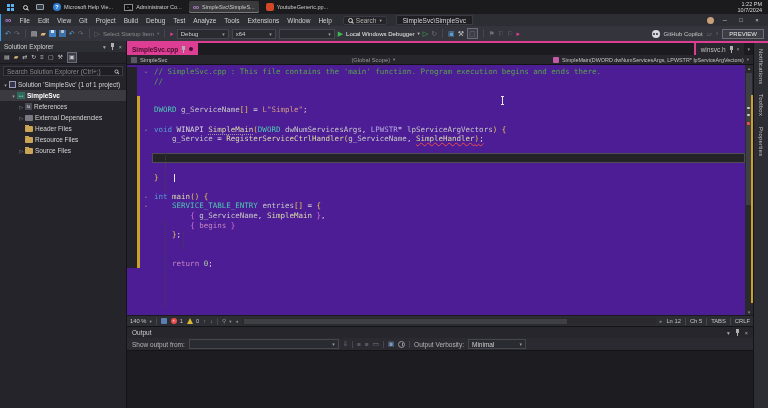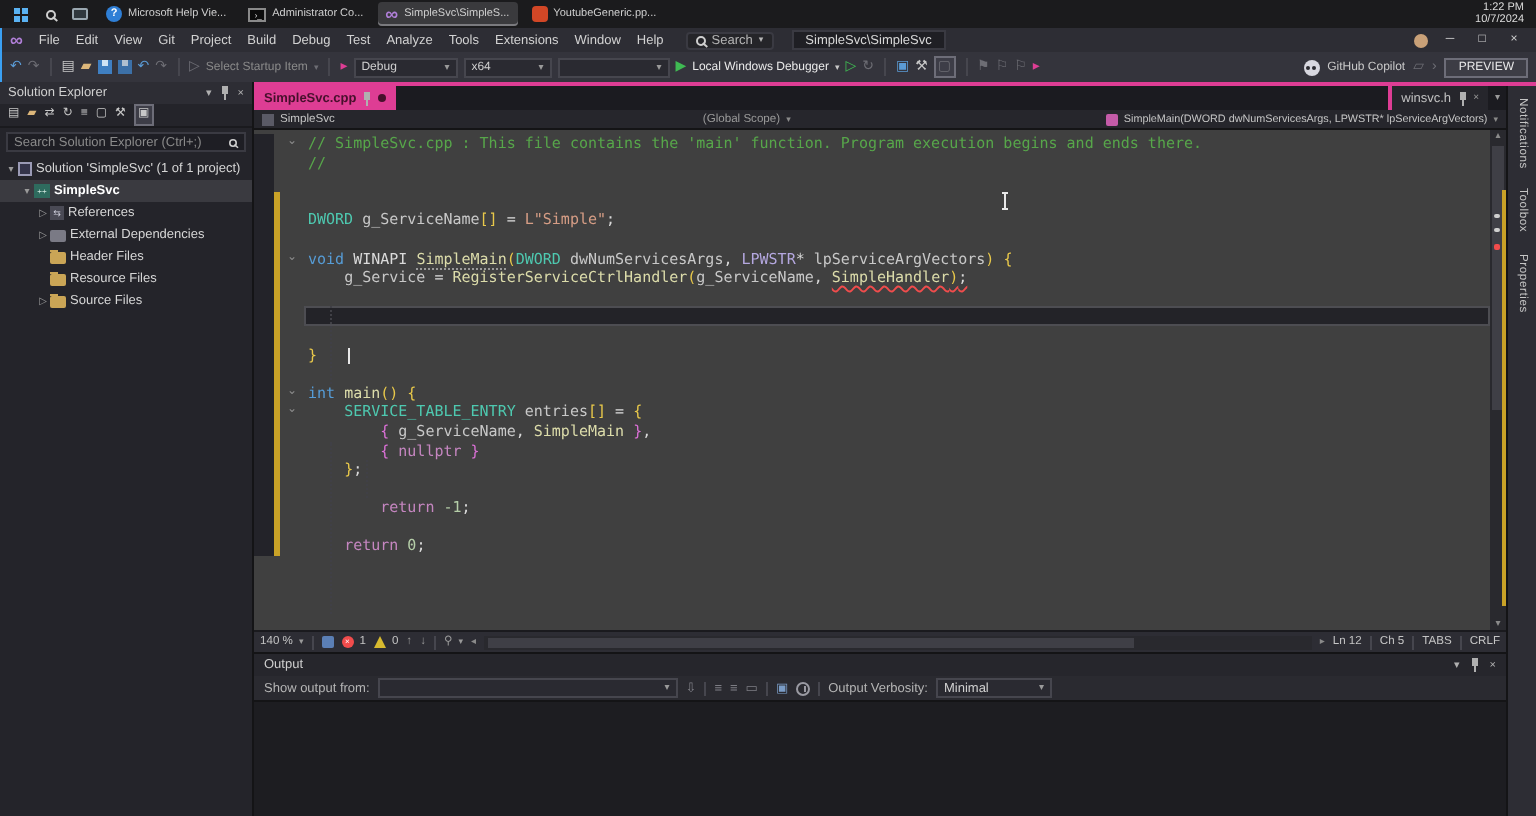--- a/index.html
+++ b/index.html
@@ -92,21 +92,21 @@
 
   
   #breadcrumb { height:10px; display:flex; align-items:center; background:#26262c; border-bottom:1px solid #141416; font-size:5.8px; color:#c5c5c5; padding:0 4px; gap:4px; }
   #breadcrumb .seg { display:flex; align-items:center; gap:3px; }
   #breadcrumb .car { color:#8a8a8a; font-size:4.5px; }
   .bic-proj { width:6px; height:6px; background:#5a5a66; display:inline-block; }
   .bic-member { width:6px; height:6px; background:#c45ba8; display:inline-block; border-radius:1px; }
   #bc-member { margin-left:auto; display:flex; align-items:center; gap:3px; white-space:nowrap; }
 
   
-  #editor-wrap { height:250px; display:flex; position:relative; background:#404040; }
+  #editor-wrap { height:250px; display:flex; position:relative; background:#4c1d95; }
   #code-area { flex:1; position:relative; overflow:hidden; padding-top:2px; }
   .code-line { display:flex; height:9.6px; align-items:stretch; }
   .bp-margin { width:10px; background:#232329; flex:0 0 auto; }
   .change-cell { width:3px; flex:0 0 auto; }
   .change-cell.changed { background:#c9a227; }
   .outline-cell { width:12px; flex:0 0 auto; color:#8a8a8a; font-size:6px; line-height:9.6px; text-align:center; }
   .code-text { flex:1; font-family:"DejaVu Sans Mono","Liberation Mono",monospace; font-size:7.5px; line-height:9.6px; white-space:pre; padding-left:2px; }
   .code-text.caret-line { background:#232328; outline:1px solid #4d4d52; outline-offset:-1px; }
   .tk.c{color:#57a64a} .tk.k{color:#569cd6} .tk.ctl{color:#c586c0} .tk.t{color:#4ec9b0}
   .tk.f{color:#dcdcaa} .tk.s{color:#d69d85} .tk.pp{color:#b4b4b4} .tk.id{color:#c8c8c8}
@@ -483,39 +483,33 @@
                 <div class="code-line">
                   <span class="bp-margin"></span>
                   <span class="change-cell changed"></span>
                   <span class="outline-cell"></span>
                   <span class="code-text"><span class="tk p">        </span><span class="tk b2">{</span><span class="tk p"> </span><span class="tk id">g_ServiceName</span><span class="tk p">, </span><span class="tk f">SimpleMain</span><span class="tk p"> </span><span class="tk b2">}</span><span class="tk p">,</span></span>
                 </div>
                 <div class="code-line">
                   <span class="bp-margin"></span>
                   <span class="change-cell changed"></span>
                   <span class="outline-cell"></span>
-                  <span class="code-text"><span class="tk p">        </span><span class="tk b2">{</span><span class="tk p"> </span><span class="tk ctl">nullptr</span><span class="tk p"> </span><span class="tk b2">}</span></span>
+                  <span class="code-text"><span class="tk p">        </span><span class="tk b2">{</span><span class="tk p"> </span><span class="tk ctl">begins</span><span class="tk p"> </span><span class="tk b2">}</span></span>
                 </div>
                 <div class="code-line">
                   <span class="bp-margin"></span>
                   <span class="change-cell changed"></span>
                   <span class="outline-cell"></span>
                   <span class="code-text"><span class="tk p">    </span><span class="tk b1">}</span><span class="tk p">;</span></span>
                 </div>
                 <div class="code-line">
                   <span class="bp-margin"></span>
                   <span class="change-cell changed"></span>
                   <span class="outline-cell"></span>
                   <span class="code-text"></span>
-                </div>
-                <div class="code-line">
-                  <span class="bp-margin"></span>
-                  <span class="change-cell changed"></span>
-                  <span class="outline-cell"></span>
-                  <span class="code-text"><span class="tk p">        </span><span class="tk ctl">return</span><span class="tk p"> </span><span class="tk n">-1</span><span class="tk p">;</span></span>
                 </div>
                 <div class="code-line">
                   <span class="bp-margin"></span>
                   <span class="change-cell changed"></span>
                   <span class="outline-cell"></span>
                   <span class="code-text"></span>
                 </div>
                 <div class="code-line">
                   <span class="bp-margin"></span>
                   <span class="change-cell changed"></span>

